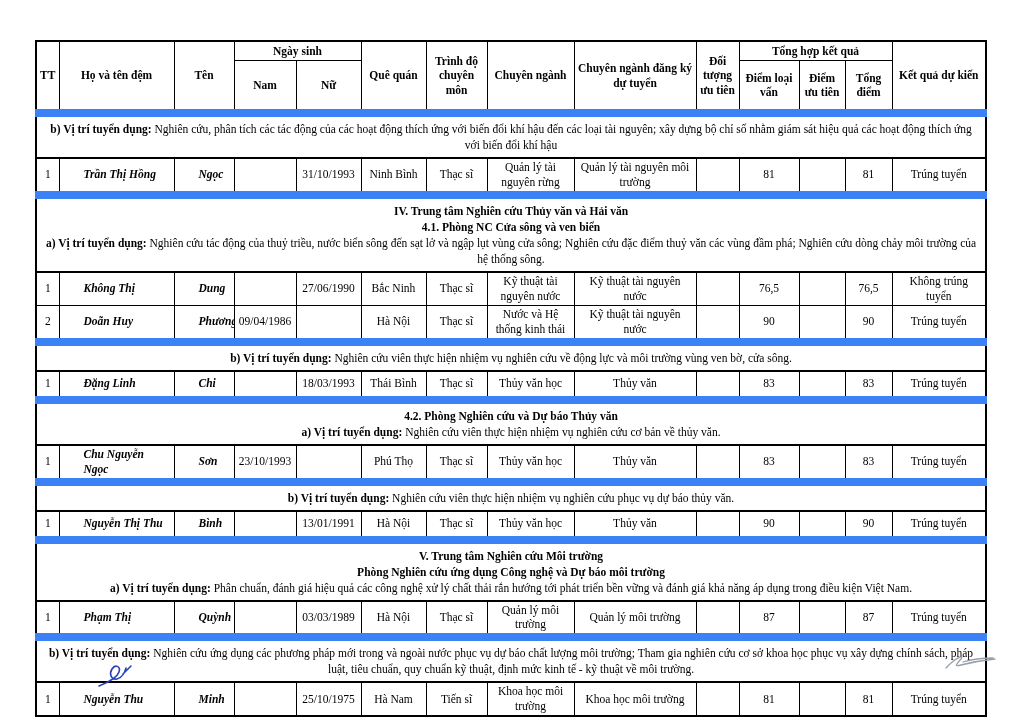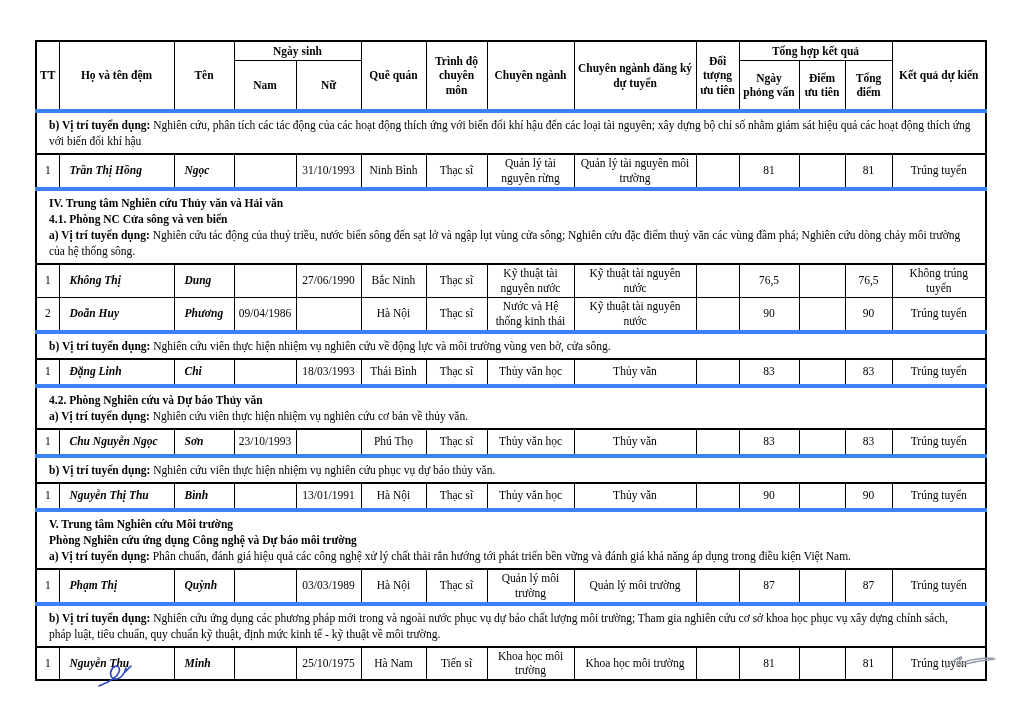--- a/index.html
+++ b/index.html
@@ -28,27 +28,28 @@
   .doc thead th{
     font-weight:bold;
     line-height:1.25;
     padding:1px 2px;
   }
   .doc thead tr.h1 th{height:16px;}
   .doc thead tr.h2 th{height:46px;}
   .doc thead{border-bottom:2px solid #000;}
   tr.person-row td{height:22px;line-height:1.3;text-align:center;}
   tr.person-row td.c-surname, tr.person-row td.c-given{
-    text-align:left;font-weight:bold;font-style:italic;padding-left:10px;
+    text-align:left;font-weight:bold;font-style:italic;padding-left:24px;
   }
   tr.note-row td{
-    border-top:4px solid #3b82f6;
+    border-top:8px solid #3b82f6;
     border-bottom:2px solid #000;
-    padding:4px 12px;
+    padding:4px 6px;
     line-height:16px;
+    text-align:center;
   }
   tr.note-row .bold{font-weight:bold;}
   .sig{position:absolute;}
   .sig svg{display:block;}
 </style>
 </head>
 <body>
 
 <div class="page">
 
@@ -79,21 +80,21 @@
         <th rowspan="2">Trình độ chuyên môn</th>
         <th rowspan="2">Chuyên ngành</th>
         <th rowspan="2">Chuyên ngành đăng ký dự tuyển</th>
         <th rowspan="2">Đối tượng ưu tiên</th>
         <th colspan="3">Tổng hợp kết quả</th>
         <th rowspan="2">Kết quả dự kiến</th>
       </tr>
       <tr class="h2">
         <th>Nam</th>
         <th>Nữ</th>
-        <th>Ngày phỏng vấn</th>
+        <th>Điểm loại vấn</th>
         <th>Điểm ưu tiên</th>
         <th>Tổng điểm</th>
       </tr>
     </thead>
     <tbody>
         <tr class="note-row">
           <td colspan="14">
             <div><span class="bold">b) Vị trí tuyển dụng:</span><span> Nghiên cứu, phân tích các tác động của các hoạt động thích ứng với biến đổi khí hậu đến các loại tài nguyên; xây dựng bộ chỉ số nhằm giám sát hiệu quả các hoạt động thích ứng với biến đổi khí hậu</span></div>
           </td>
         </tr>

